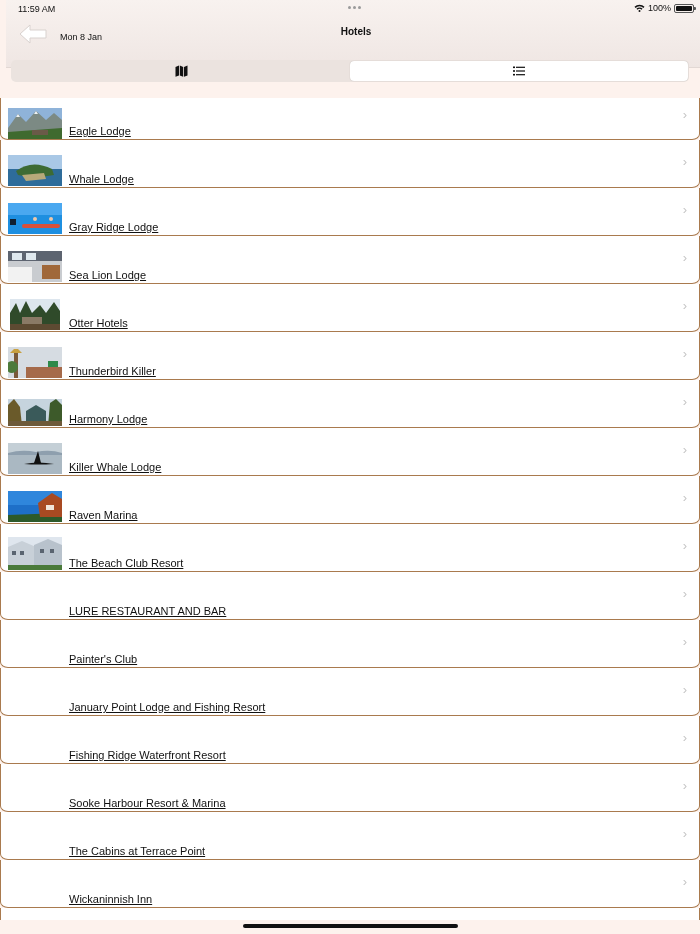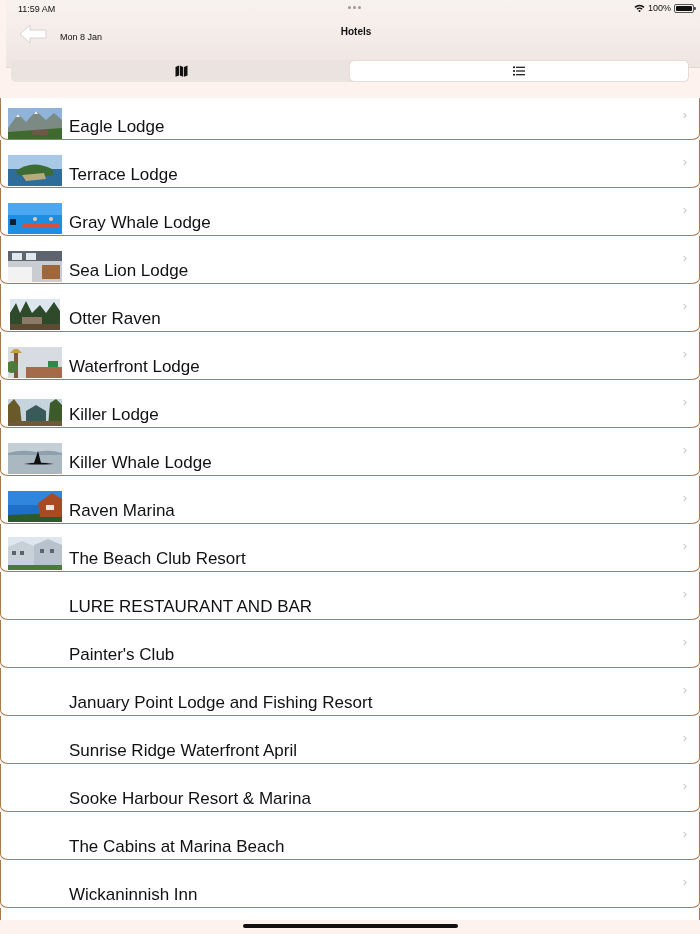--- a/index.html
+++ b/index.html
@@ -60,21 +60,21 @@
       margin-top: 0;
       cursor: pointer;
     }
     .row:first-child { height: 42px; border-left: 1.5px solid #a97a4e; }
     .row + .row { border-top: none; }
     .thumb {
       position: absolute; left: 7px; bottom: 1px; width: 54px; height: 31px; overflow: hidden;
     }
     .row:first-child .thumb { height: 31px; top: 10px; }
     .row-label {
-      position: absolute; left: 68px; bottom: 2px; font-size: 17px; color: #111;
+      position: absolute; left: 68px; bottom: 2px; font-size: 11px; color: #111; text-decoration: underline;
     }
     .chevron {
       position: absolute; right: 12px; top: 14px; font-size: 13px; color: #c6c6c6;
     }
     .row:first-child .chevron { top: 9px; }
     .home-bar-area {
       position: absolute; left: 0; top: 920px; width: 700px; height: 14px; background: #fdf2ed;
     }
     .home-indicator {
       position: absolute; left: 243px; top: 4px; width: 215px; height: 4px; border-radius: 2px; background: #111;
@@ -163,36 +163,36 @@
 
     <div class="row">
       <div class="thumb">
         <svg width="54" height="31" viewBox="0 0 54 31">
           <rect width="54" height="31" fill="#a9c8e6"></rect>
           <rect y="14" width="54" height="17" fill="#2e6c9a"></rect>
           <path d="M8 16 Q24 4 44 14 L46 20 Q26 24 10 20 Z" fill="#3d6b34"></path>
           <path d="M14 20 L36 18 L38 24 L18 26 Z" fill="#b7a97a"></path>
         </svg>
       </div>
-      <span class="row-label">Terrace Lodge</span>
+      <span class="row-label">Whale Lodge</span>
       <span class="chevron">›</span>
     </div>
 
     <div class="row">
       <div class="thumb">
         <svg width="54" height="31" viewBox="0 0 54 31">
           <rect width="54" height="31" fill="#1e8fe0"></rect>
           <rect y="0" width="54" height="12" fill="#4aa8f0"></rect>
           <rect x="14" y="21" width="38" height="4" rx="2" fill="#d8503a"></rect>
           <circle cx="27" cy="16" r="2" fill="#f0c8a8"></circle>
           <circle cx="43" cy="16" r="2" fill="#f0c8a8"></circle>
           <rect x="2" y="16" width="6" height="6" fill="#102030"></rect>
         </svg>
       </div>
-      <span class="row-label">Gray Whale Lodge</span>
+      <span class="row-label">Gray Ridge Lodge</span>
       <span class="chevron">›</span>
     </div>
 
     <div class="row">
       <div class="thumb">
         <svg width="54" height="31" viewBox="0 0 54 31">
           <rect width="54" height="31" fill="#c9ccd0"></rect>
           <rect x="0" y="0" width="54" height="10" fill="#5d6470"></rect>
           <rect x="4" y="2" width="10" height="7" fill="#dfe8ee"></rect>
           <rect x="18" y="2" width="10" height="7" fill="#dfe8ee"></rect>
@@ -206,50 +206,50 @@
 
     <div class="row">
       <div class="thumb" style="left:9px;width:50px;">
         <svg width="50" height="31" viewBox="0 0 50 31">
           <rect width="50" height="31" fill="#dde6ee"></rect>
           <path d="M0 31 L0 14 L6 4 L10 14 L16 2 L22 14 L30 6 L36 14 L44 3 L50 12 L50 31 Z" fill="#2f4a2a"></path>
           <rect x="12" y="18" width="20" height="7" fill="#8a7a66"></rect>
           <rect x="0" y="25" width="50" height="6" fill="#5d4a32"></rect>
         </svg>
       </div>
-      <span class="row-label">Otter Raven</span>
+      <span class="row-label">Otter Hotels</span>
       <span class="chevron">›</span>
     </div>
 
     <div class="row">
       <div class="thumb">
         <svg width="54" height="31" viewBox="0 0 54 31">
           <rect width="54" height="31" fill="#d6dce2"></rect>
           <rect x="6" y="4" width="4" height="27" fill="#7a5a3a"></rect>
           <path d="M2 6 L14 6 L10 2 L6 2 Z" fill="#c8a040"></path>
           <circle cx="4" cy="20" r="6" fill="#4c7a3a"></circle>
           <rect x="18" y="20" width="36" height="11" fill="#a56a4a"></rect>
           <rect x="40" y="14" width="10" height="6" fill="#2e8a4a"></rect>
         </svg>
       </div>
-      <span class="row-label">Waterfront Lodge</span>
+      <span class="row-label">Thunderbird Killer</span>
       <span class="chevron">›</span>
     </div>
 
     <div class="row">
       <div class="thumb" style="height:27px;">
         <svg width="54" height="27" viewBox="0 0 54 27">
           <rect width="54" height="27" fill="#c6d4de"></rect>
           <path d="M0 27 L0 6 L6 0 L12 8 L14 27 Z" fill="#6a5a2a"></path>
           <path d="M40 27 L42 4 L48 0 L54 6 L54 27 Z" fill="#3d5a2a"></path>
           <path d="M18 12 L28 6 L38 12 L38 22 L18 22 Z" fill="#3a5a5a"></path>
           <rect x="0" y="22" width="54" height="5" fill="#6e5a3a"></rect>
         </svg>
       </div>
-      <span class="row-label">Killer Lodge</span>
+      <span class="row-label">Harmony Lodge</span>
       <span class="chevron">›</span>
     </div>
 
     <div class="row">
       <div class="thumb">
         <svg width="54" height="31" viewBox="0 0 54 31">
           <rect width="54" height="31" fill="#c4cfd6"></rect>
           <path d="M0 10 Q14 6 28 9 Q42 6 54 10 L54 12 L0 12 Z" fill="#8e9fae"></path>
           <rect y="12" width="54" height="19" fill="#aab8c2"></rect>
           <path d="M30 8 L33 20 L26 20 Z" fill="#111"></path>
@@ -297,29 +297,29 @@
     </div>
     <div class="row">
       <span class="row-label">Painter's Club</span>
       <span class="chevron">›</span>
     </div>
     <div class="row">
       <span class="row-label">January Point Lodge and Fishing Resort</span>
       <span class="chevron">›</span>
     </div>
     <div class="row">
-      <span class="row-label">Sunrise Ridge Waterfront April</span>
+      <span class="row-label">Fishing Ridge Waterfront Resort</span>
       <span class="chevron">›</span>
     </div>
     <div class="row">
       <span class="row-label">Sooke Harbour Resort &amp; Marina</span>
       <span class="chevron">›</span>
     </div>
     <div class="row">
-      <span class="row-label">The Cabins at Marina Beach</span>
+      <span class="row-label">The Cabins at Terrace Point</span>
       <span class="chevron">›</span>
     </div>
     <div class="row">
       <span class="row-label">Wickaninnish Inn</span>
       <span class="chevron">›</span>
     </div>
     <div class="row">
       <span class="row-label"></span>
     </div>
   </div>

